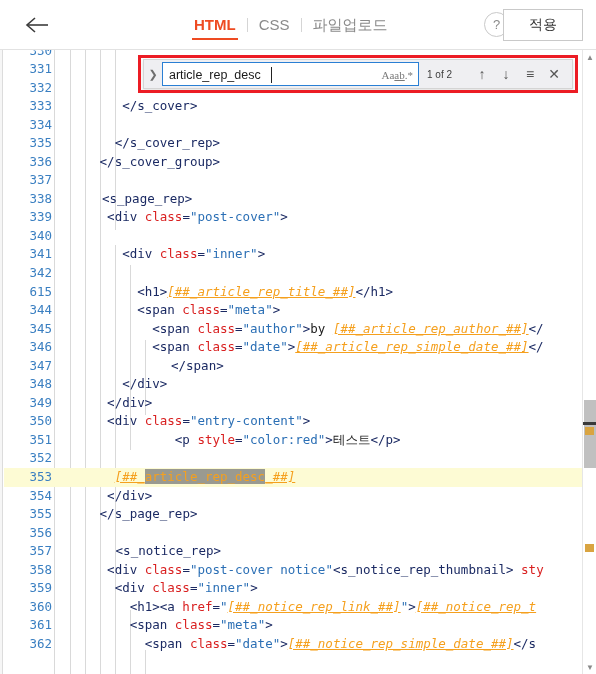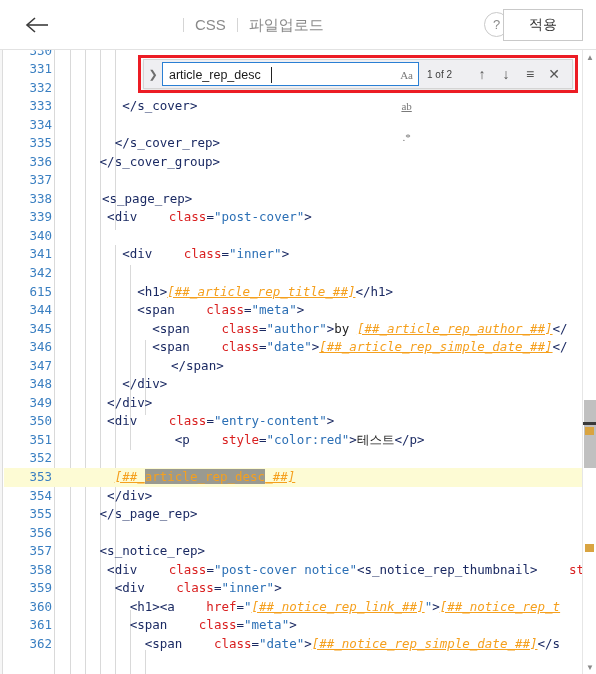--- a/index.html
+++ b/index.html
@@ -144,21 +144,21 @@
     pointer-events: none;
   }
   .guide {
     position: absolute;
     width: 1px;
     background: #d9d9d9;
   }
 
   
   .t   { color: #1b2a63; }          
-  .an  { color: #d92020; margin-left: 24px; }          
+  .an  { color: #d92020; }          
   .av  { color: #2b6fb5; }          
   .txt { color: #222222; }          
   .ph  { color: #f5a01e; font-style: italic; text-decoration: underline; } 
   .sel { background: #9a9a90; color: #f5a01e; }
 
   
   .vscroll {
     position: absolute;
     right: 0; top: 0;
     width: 14px; height: 624px;
@@ -238,21 +238,21 @@
   .caret {
     position: absolute;
     left: 108px; top: 4px;
     width: 1px; height: 16px;
     background: #222;
   }
   .find-opts {
     position: absolute;
     right: 5px; top: 0;
     height: 24px;
-    display: flex; align-items: center; gap: 7px; flex-direction: column;
+    display: flex; align-items: center; 
   }
   .fopt {
     color: #7a7a7a;
     font-size: 11px;
     font-family: "Liberation Serif", serif;
     cursor: pointer;
     line-height: 24px;
   }
   .fopt.u { text-decoration: underline; }
   .find-count {
@@ -284,20 +284,21 @@
   <div class="header">
 
     <div class="back-btn">
       <svg width="26" height="18" viewBox="0 0 26 18">
         <path d="M11 2 L3 9 L11 16" fill="none" stroke="#3c3c3c" stroke-width="1.6"></path>
         <line x1="3" y1="9" x2="24" y2="9" stroke="#3c3c3c" stroke-width="1.6"></line>
       </svg>
     </div>
 
     <div class="tabs">
+      <div class="tab active" style="color: rgb(238, 75, 34);"><span>HTML</span></div>
       <div class="tab-sep"></div>
       <div class="tab"><span>CSS</span></div>
       <div class="tab-sep"></div>
       <div class="tab"><span>파일업로드</span></div>
     </div>
 
     <div class="help-btn">
       <span>?</span>
     </div>
 
@@ -426,21 +427,21 @@
           <div class="row">
             <span class="lnum">355</span>
             <span class="ltext" style="left: 95.6px;"><span class="t">&lt;/s_page_rep&gt;</span></span>
           </div>
           <div class="row">
             <span class="lnum">356</span>
             <span class="ltext" style="left: 58px;"></span>
           </div>
           <div class="row">
             <span class="lnum">357</span>
-            <span class="ltext" style="left: 95.6px;"><span class="t">&lt;s_notice_rep&gt;</span></span>
+            <span class="ltext" style="left: 95.6px; padding-left: 16px;"><span class="t">&lt;s_notice_rep&gt;</span></span>
           </div>
           <div class="row">
             <span class="lnum">358</span>
             <span class="ltext" style="left: 103.12px;"><span class="t">&lt;div </span><span class="an">class</span><span class="t">=</span><span class="av">"post-cover notice"</span><span class="t">&lt;s_notice_rep_thumbnail&gt; </span><span class="an">sty</span></span>
           </div>
           <div class="row">
             <span class="lnum">359</span>
             <span class="ltext" style="left: 110.64px;"><span class="t">&lt;div </span><span class="an">class</span><span class="t">=</span><span class="av">"inner"</span><span class="t">&gt;</span></span>
           </div>
           <div class="row">

